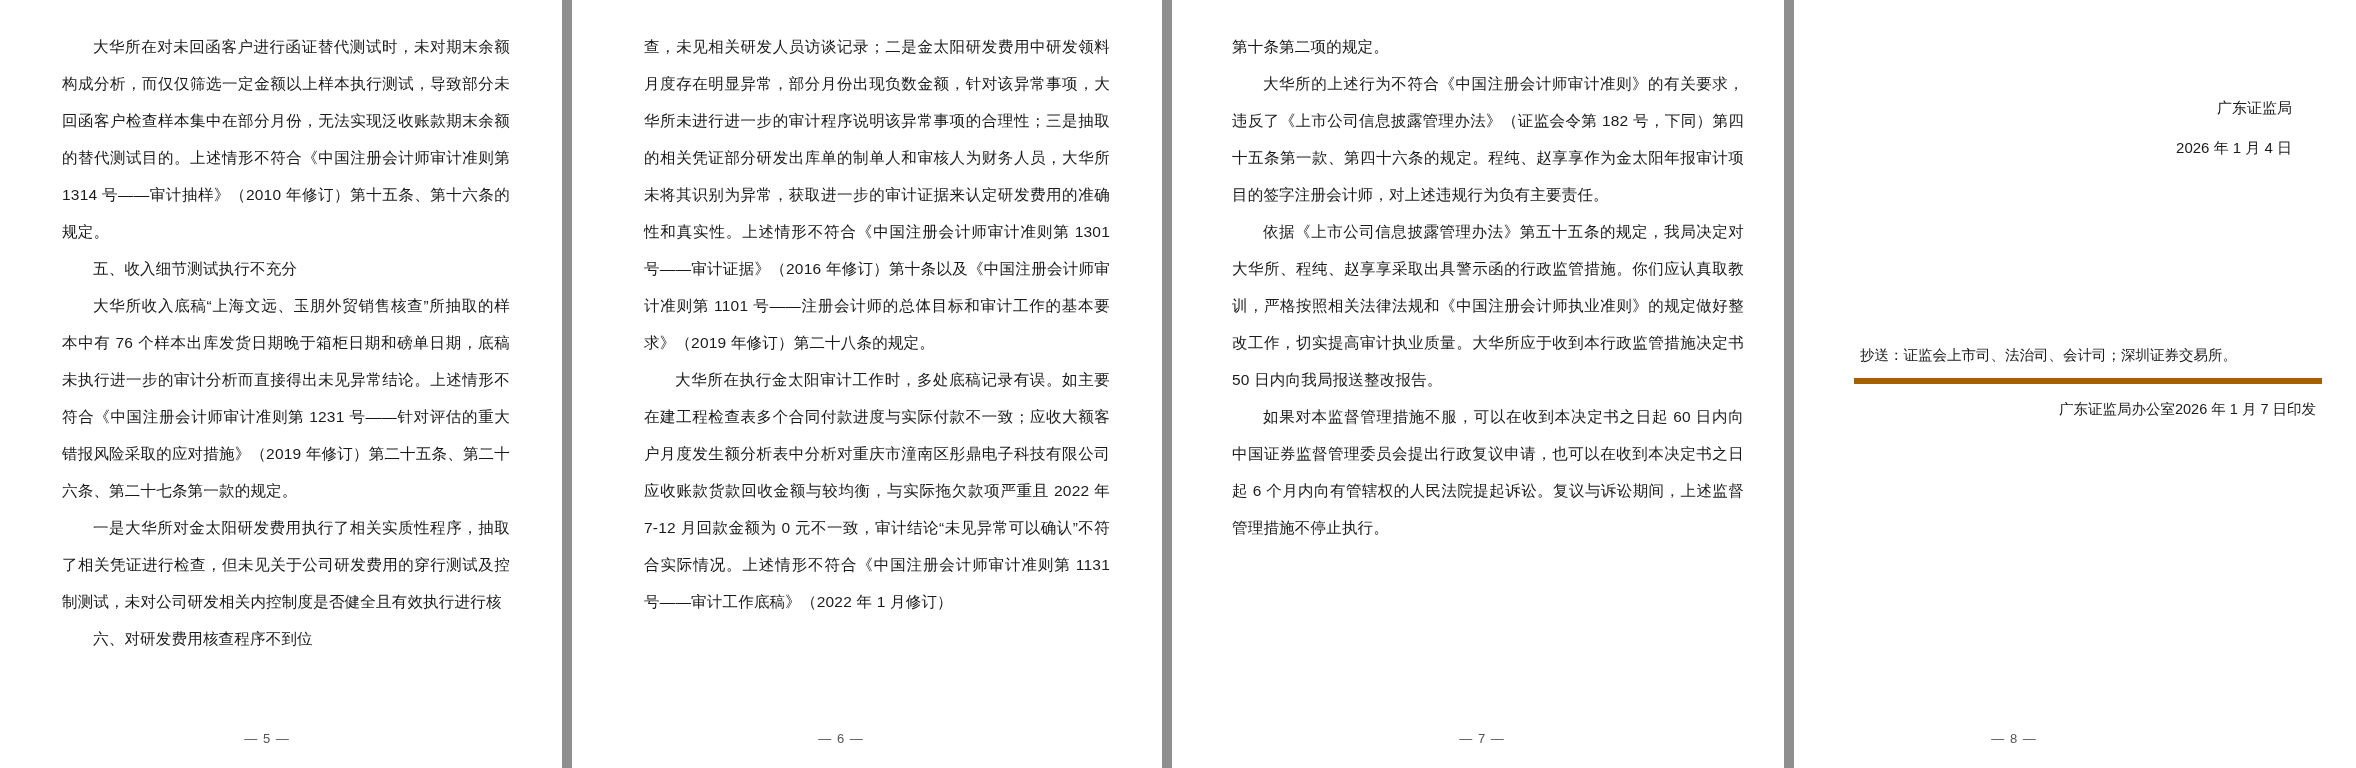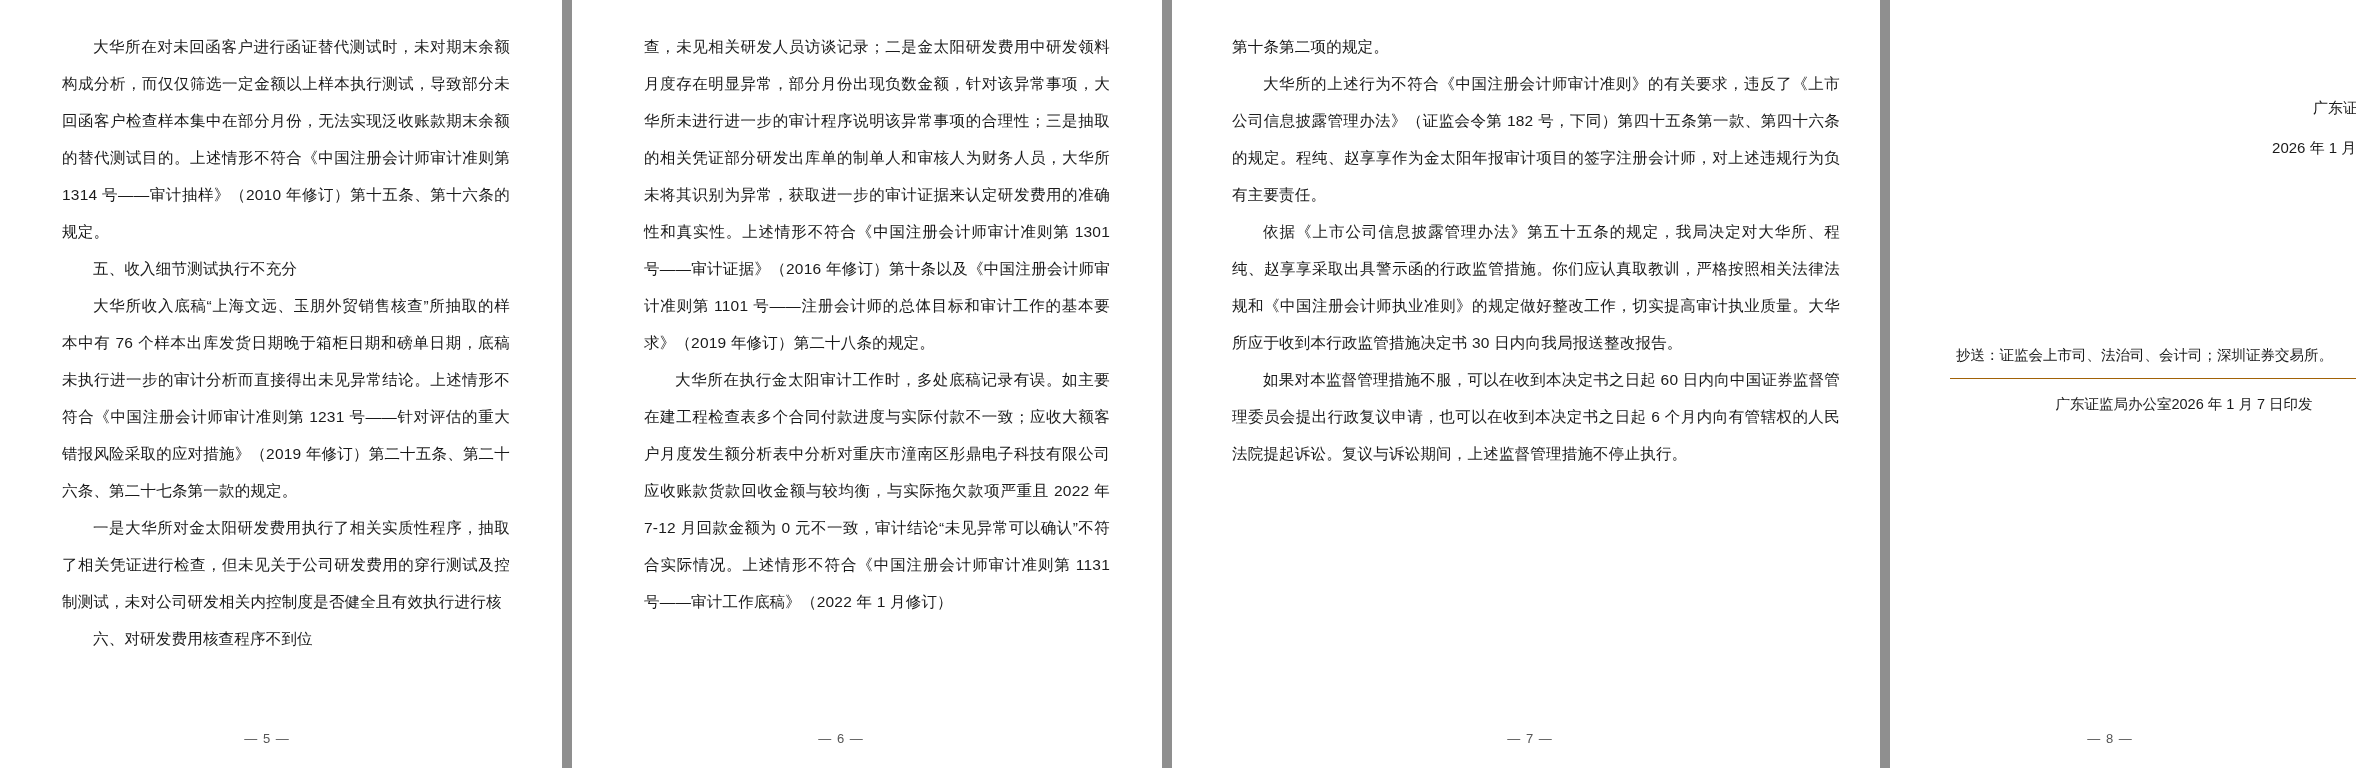--- a/index.html
+++ b/index.html
@@ -24,21 +24,21 @@
   .page {
     background: #ffffff;
     height: 768px;
     box-sizing: border-box;
     position: relative;
     overflow: hidden;
     flex: 0 0 auto;
   }
   .page.p5 { width: 562px; padding: 28px 52px 0 62px; }
   .page.p6 { width: 590px; padding: 28px 52px 0 72px; }
-  .page.p7 { width: 708px; padding: 28px 40px 0 60px; }
+  .page.p7 { width: 612px; padding: 28px 40px 0 60px; }
   .page.p8 { width: 580px; padding: 28px 52px 0 60px; }
   .gap { flex: 0 0 10px; height: 768px; background: #8f8f8f; }
 
   .body-text {
     font-size: 15.5px;
     line-height: 37px;
     color: #1a1a1a;
     text-align: justify;
     letter-spacing: 0.2px;
   }
@@ -74,25 +74,25 @@
     padding-right: 30px;
   }
   .spacer-big { height: 170px; }
   .cc-block {
     font-size: 14.5px;
     color: #1a1a1a;
     line-height: 34px;
   }
   .cc-line {
     padding: 0 6px 6px 6px;
-    border-bottom: 1px solid #a16207;
+    border-bottom: 6px solid #a16207;
   }
   .footer-row {
     display: flex;
-    justify-content: center;
+    justify-content: flex-end;
     padding: 8px 6px 0 6px;
     font-size: 14.5px;
     color: #1a1a1a;
   }
 </style>
 </head>
 <body>
 
 <div class="viewer">
 
@@ -116,21 +116,21 @@
     </div>
     <div class="page-num">— 6 —</div>
   </div>
 
   <div class="gap"></div>
 
   <div class="page p7">
     <div class="body-text">
       <p class="noindent">第十条第二项的规定。</p>
       <p>大华所的上述行为不符合《中国注册会计师审计准则》的有关要求，违反了《上市公司信息披露管理办法》（证监会令第 182 号，下同）第四十五条第一款、第四十六条的规定。程纯、赵享享作为金太阳年报审计项目的签字注册会计师，对上述违规行为负有主要责任。</p>
-      <p>依据《上市公司信息披露管理办法》第五十五条的规定，我局决定对大华所、程纯、赵享享采取出具警示函的行政监管措施。你们应认真取教训，严格按照相关法律法规和《中国注册会计师执业准则》的规定做好整改工作，切实提高审计执业质量。大华所应于收到本行政监管措施决定书 30 日内向我局报送整改报告。</p>
+      <p>依据《上市公司信息披露管理办法》第五十五条的规定，我局决定对大华所、程纯、赵享享采取出具警示函的行政监管措施。你们应认真取教训，严格按照相关法律法规和《中国注册会计师执业准则》的规定做好整改工作，切实提高审计执业质量。大华所应于收到本行政监管措施决定书 50 日内向我局报送整改报告。</p>
       <p>如果对本监督管理措施不服，可以在收到本决定书之日起 60 日内向中国证券监督管理委员会提出行政复议申请，也可以在收到本决定书之日起 6 个月内向有管辖权的人民法院提起诉讼。复议与诉讼期间，上述监督管理措施不停止执行。</p>
     </div>
     <div class="page-num">— 7 —</div>
   </div>
 
   <div class="gap"></div>
 
   <div class="page p8">
     <div class="signature">
       <div>广东证监局</div>

